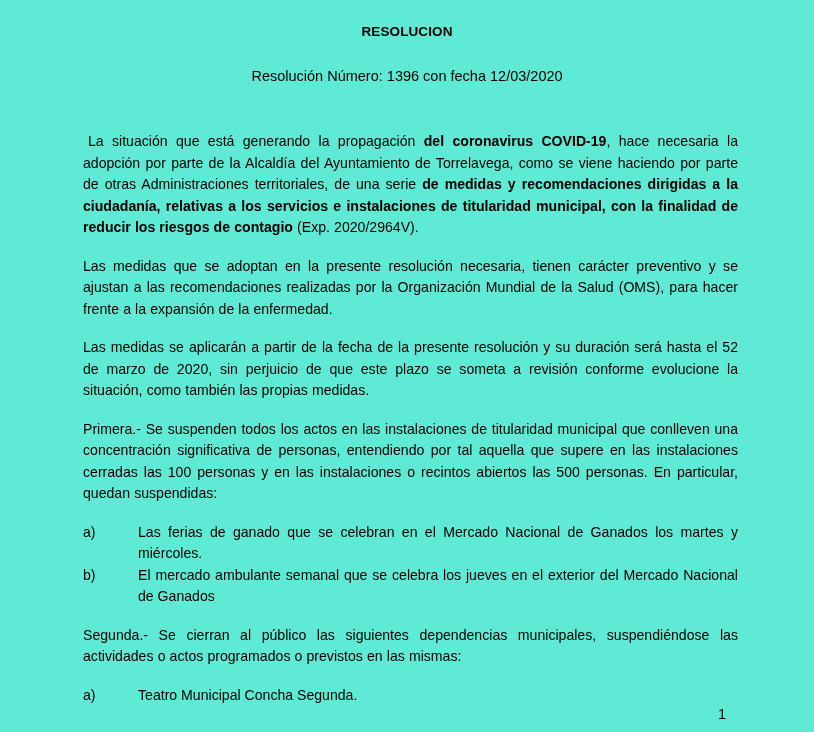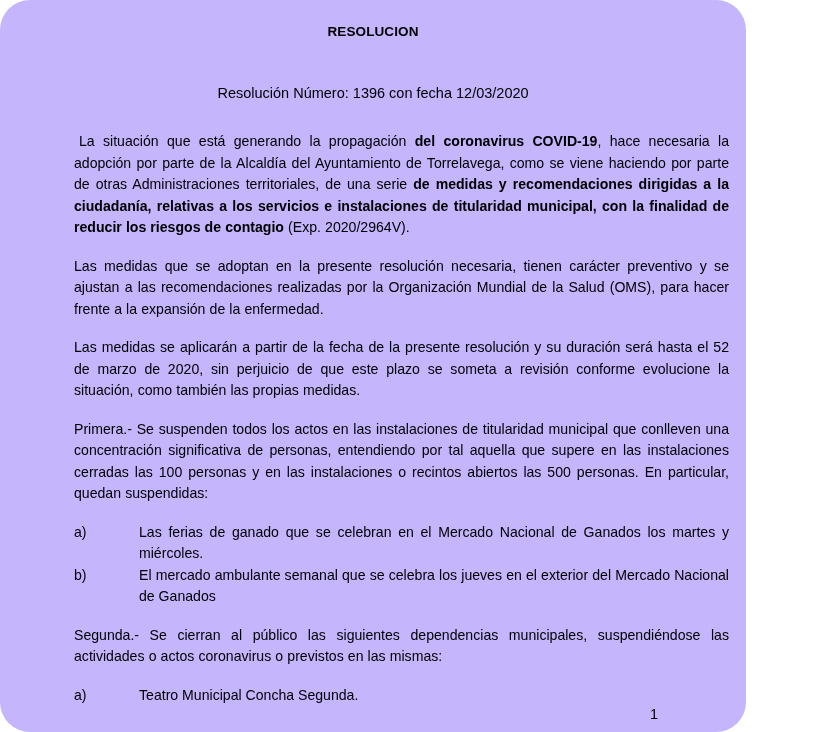--- a/index.html
+++ b/index.html
@@ -11,53 +11,52 @@
     width: 814px;
     height: 732px;
     font-family: "Liberation Sans", sans-serif;
     color: #000000;
     -webkit-font-smoothing: antialiased;
     overflow: hidden;
   }
 
   .page {
     position: relative;
-    width: 746px;
+    width: 814px;
     height: 732px;
-    background: #c4b5fd;
+    background: #5eead4;
     box-sizing: border-box;
-    border-radius: 30px;
   }
 
   
   .doc-title {
     text-align: center;
     font-family: "Liberation Sans", sans-serif;
     font-weight: bold;
     font-size: 13.5px;
     letter-spacing: 0.1px;
     margin: 0;
     padding-top: 24px;
     line-height: 16px;
   }
 
   .doc-subtitle {
     text-align: center;
     font-family: "Liberation Sans", sans-serif;
     font-weight: normal;
     font-size: 14.5px;
-    margin: 17px;
+    margin: 0;
     padding-top: 27px;
     line-height: 18px;
   }
 
   
   .body-col {
     position: absolute;
-    left: 74px;
+    left: 83px;
     top: 131px;
     width: 655px;
   }
 
   .para {
     font-family: "Liberation Sans", sans-serif;
     font-size: 14.1px;
     line-height: 21.5px;
     text-align: justify;
     text-justify: inter-word;
@@ -95,21 +94,20 @@
   .list-item .marker {
     position: absolute;
     left: 0;
     top: 0;
     width: 40px;
     text-align: left;
   }
 
   .list-item .item-text {
     display: block;
-    margin-left: 10px;
   }
 
   
   .list.spaced-top {
     margin-top: 17px;
   }
 
   
   .page-number {
     position: absolute;
@@ -144,21 +142,21 @@
       <li class="list-item">
         <span class="marker">a)</span>
         <span class="item-text">Las ferias de ganado que se celebran en el Mercado Nacional de Ganados los martes y miércoles.</span>
       </li>
       <li class="list-item">
         <span class="marker">b)</span>
         <span class="item-text">El mercado ambulante semanal que se celebra los jueves en el exterior del Mercado Nacional de Ganados</span>
       </li>
     </ul>
 
-    <p class="para">Segunda.- Se cierran al público las siguientes dependencias municipales, suspendiéndose las actividades o actos coronavirus o previstos en las mismas:</p>
+    <p class="para">Segunda.- Se cierran al público las siguientes dependencias municipales, suspendiéndose las actividades o actos programados o previstos en las mismas:</p>
 
     <ul class="list spaced-top">
       <li class="list-item">
         <span class="marker">a)</span>
         <span class="item-text">Teatro Municipal Concha Segunda.</span>
       </li>
     </ul>
 
   </div>
 

